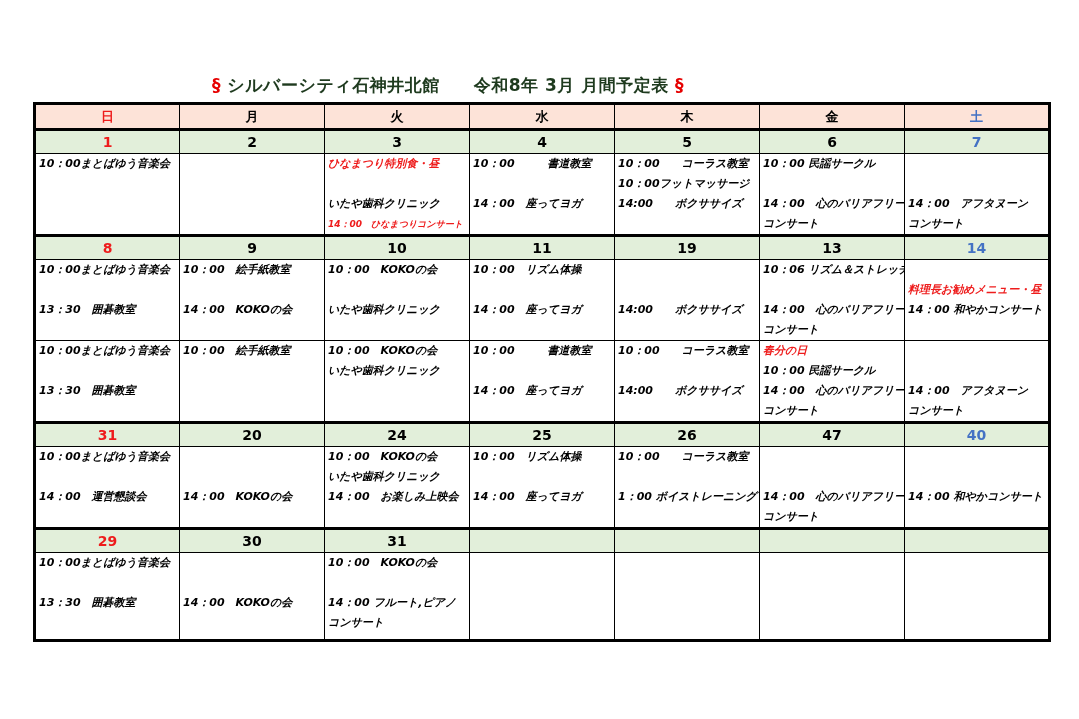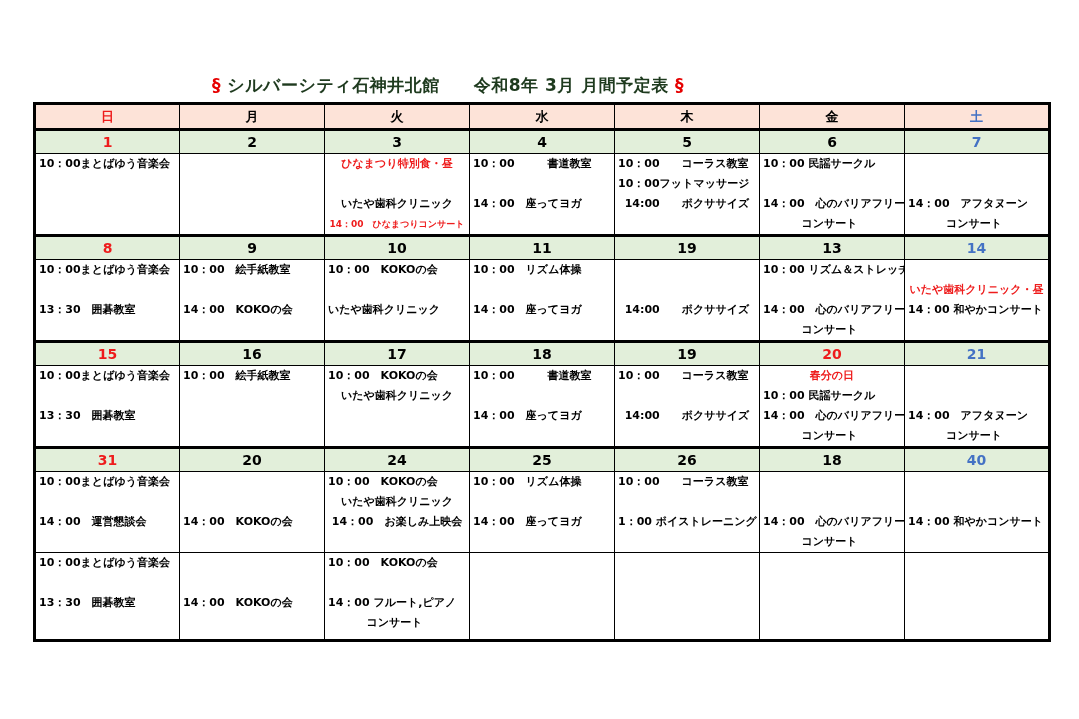--- a/index.html
+++ b/index.html
@@ -25,30 +25,30 @@
     background: #fde3d8; height: 23px; text-align: center; vertical-align: middle;
     font-size: 13px; font-weight: bold; color: #000;
   }
   .daterow td {
     background: #e2efda; height: 22px; text-align: center; vertical-align: middle;
     font-size: 14px; font-weight: bold; color: #000;
     border-top: 3px solid #000;
   }
   .red { color: #ee1c1c !important; }
   .blue { color: #4472c4 !important; }
-  .content td { height: 80px; background: #fff; }
+  .content td { height: 80px; background: #fff; font-style: italic; }
   .content.last td { height: 86px; }
   .cell { position: relative; width: 100%; height: 100%; }
   .line {
     position: absolute; left: 0; right: 0; height: 18px; line-height: 18px;
     font-size: 11px; font-weight: bold; color: #000; white-space: nowrap;
     padding: 0 3px; box-sizing: border-box;
   }
-  .line.c { text-align: center; }
-  .line.r { text-align: center; padding-right: 8px; }
+  .line.c { }
+  .line.r { text-align: left; padding-right: 8px; }
   .line.small { font-size: 9px; color: #ee1c1c; }
   .line.redtxt { color: #ee1c1c; }
   .l0 { top: 1px; } .l1 { top: 21px; } .l2 { top: 41px; } .l3 { top: 61px; }
 </style>
 </head>
 <body>
 
 <div class="title">
   <span class="sect">§</span>
   <span>シルバーシティ石神井北館</span><span class="gap"></span><span>令和8年 3月 月間予定表</span>
@@ -189,43 +189,34 @@
         <td>
           <div class="cell">
             <div class="line l0"></div>
             <div class="line l1"></div>
             <div class="line l2 c">14:00　　ボクササイズ</div>
             <div class="line l3"></div>
           </div>
         </td>
         <td>
           <div class="cell">
-            <div class="line l0">10：00 リズム＆ストレッチ</div>
+            <div class="line l0">10：06 リズム＆ストレッチ</div>
             <div class="line l1"></div>
             <div class="line l2">14：00　心のバリアフリー</div>
             <div class="line l3 r">コンサート</div>
           </div>
         </td>
         <td>
           <div class="cell">
             <div class="line l0 c"></div>
-            <div class="line l1 c redtxt">いたや歯科クリニック・昼</div>
+            <div class="line l1 c redtxt">料理長お勧めメニュー・昼</div>
             <div class="line l2">14：00 和やかコンサート</div>
             <div class="line l3"></div>
           </div>
         </td>
-      </tr>
-      <tr class="daterow">
-        <td class="red">15</td>
-        <td>16</td>
-        <td>17</td>
-        <td>18</td>
-        <td>19</td>
-        <td class="red">20</td>
-        <td class="blue">21</td>
       </tr>
       <tr class="content">
         <td>
           <div class="cell">
             <div class="line l0">10：00まとばゆう音楽会</div>
             <div class="line l1"></div>
             <div class="line l2">13：30　囲碁教室</div>
             <div class="line l3"></div>
           </div>
         </td>
@@ -277,21 +268,21 @@
             <div class="line l3 r">コンサート</div>
           </div>
         </td>
       </tr>
       <tr class="daterow">
         <td class="red">31</td>
         <td>20</td>
         <td>24</td>
         <td>25</td>
         <td>26</td>
-        <td>18</td>
+        <td>47</td>
         <td class="blue">40</td>
       </tr>
       <tr class="content">
         <td>
           <div class="cell">
             <div class="line l0">10：00まとばゆう音楽会</div>
             <div class="line l1"></div>
             <div class="line l2">14：00　運営懇談会</div>
             <div class="line l3"></div>
           </div>
@@ -337,20 +328,29 @@
           </div>
         </td>
         <td>
           <div class="cell">
             <div class="line l0"></div>
             <div class="line l1"></div>
             <div class="line l2">14：00 和やかコンサート</div>
             <div class="line l3"></div>
           </div>
         </td>
+      </tr>
+      <tr class="daterow">
+        <td class="red">29</td>
+        <td>30</td>
+        <td>31</td>
+        <td></td>
+        <td></td>
+        <td></td>
+        <td class="blue"></td>
       </tr>
       <tr class="content last">
         <td>
           <div class="cell">
             <div class="line l0">10：00まとばゆう音楽会</div>
             <div class="line l1"></div>
             <div class="line l2">13：30　囲碁教室</div>
             <div class="line l3"></div>
           </div>
         </td>

